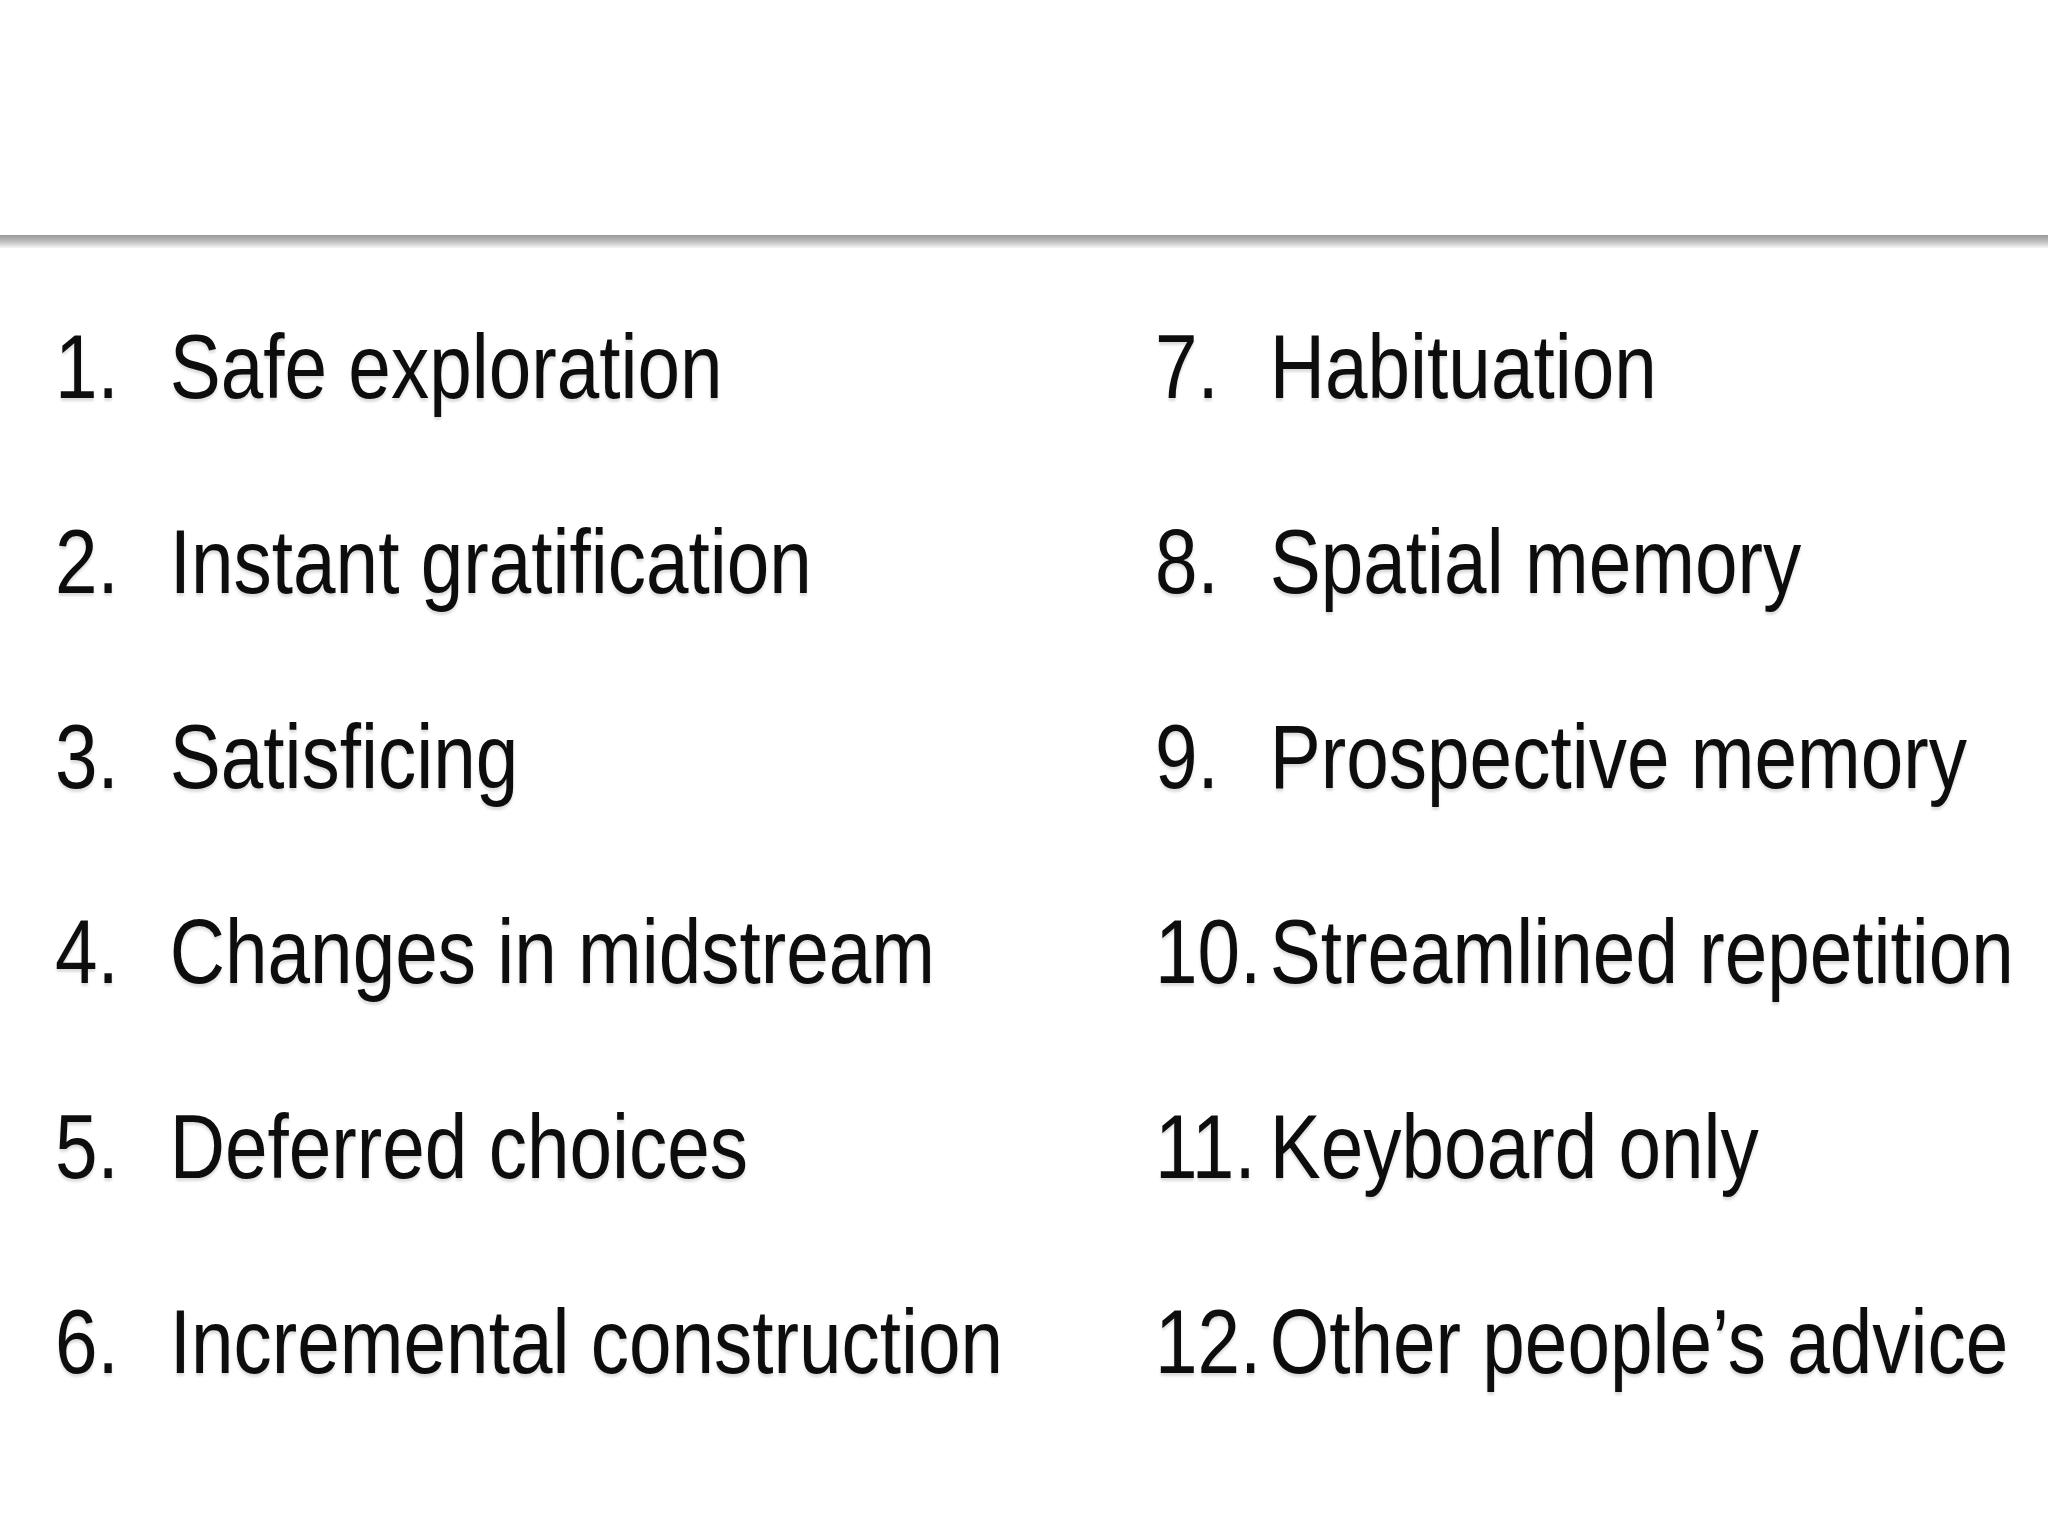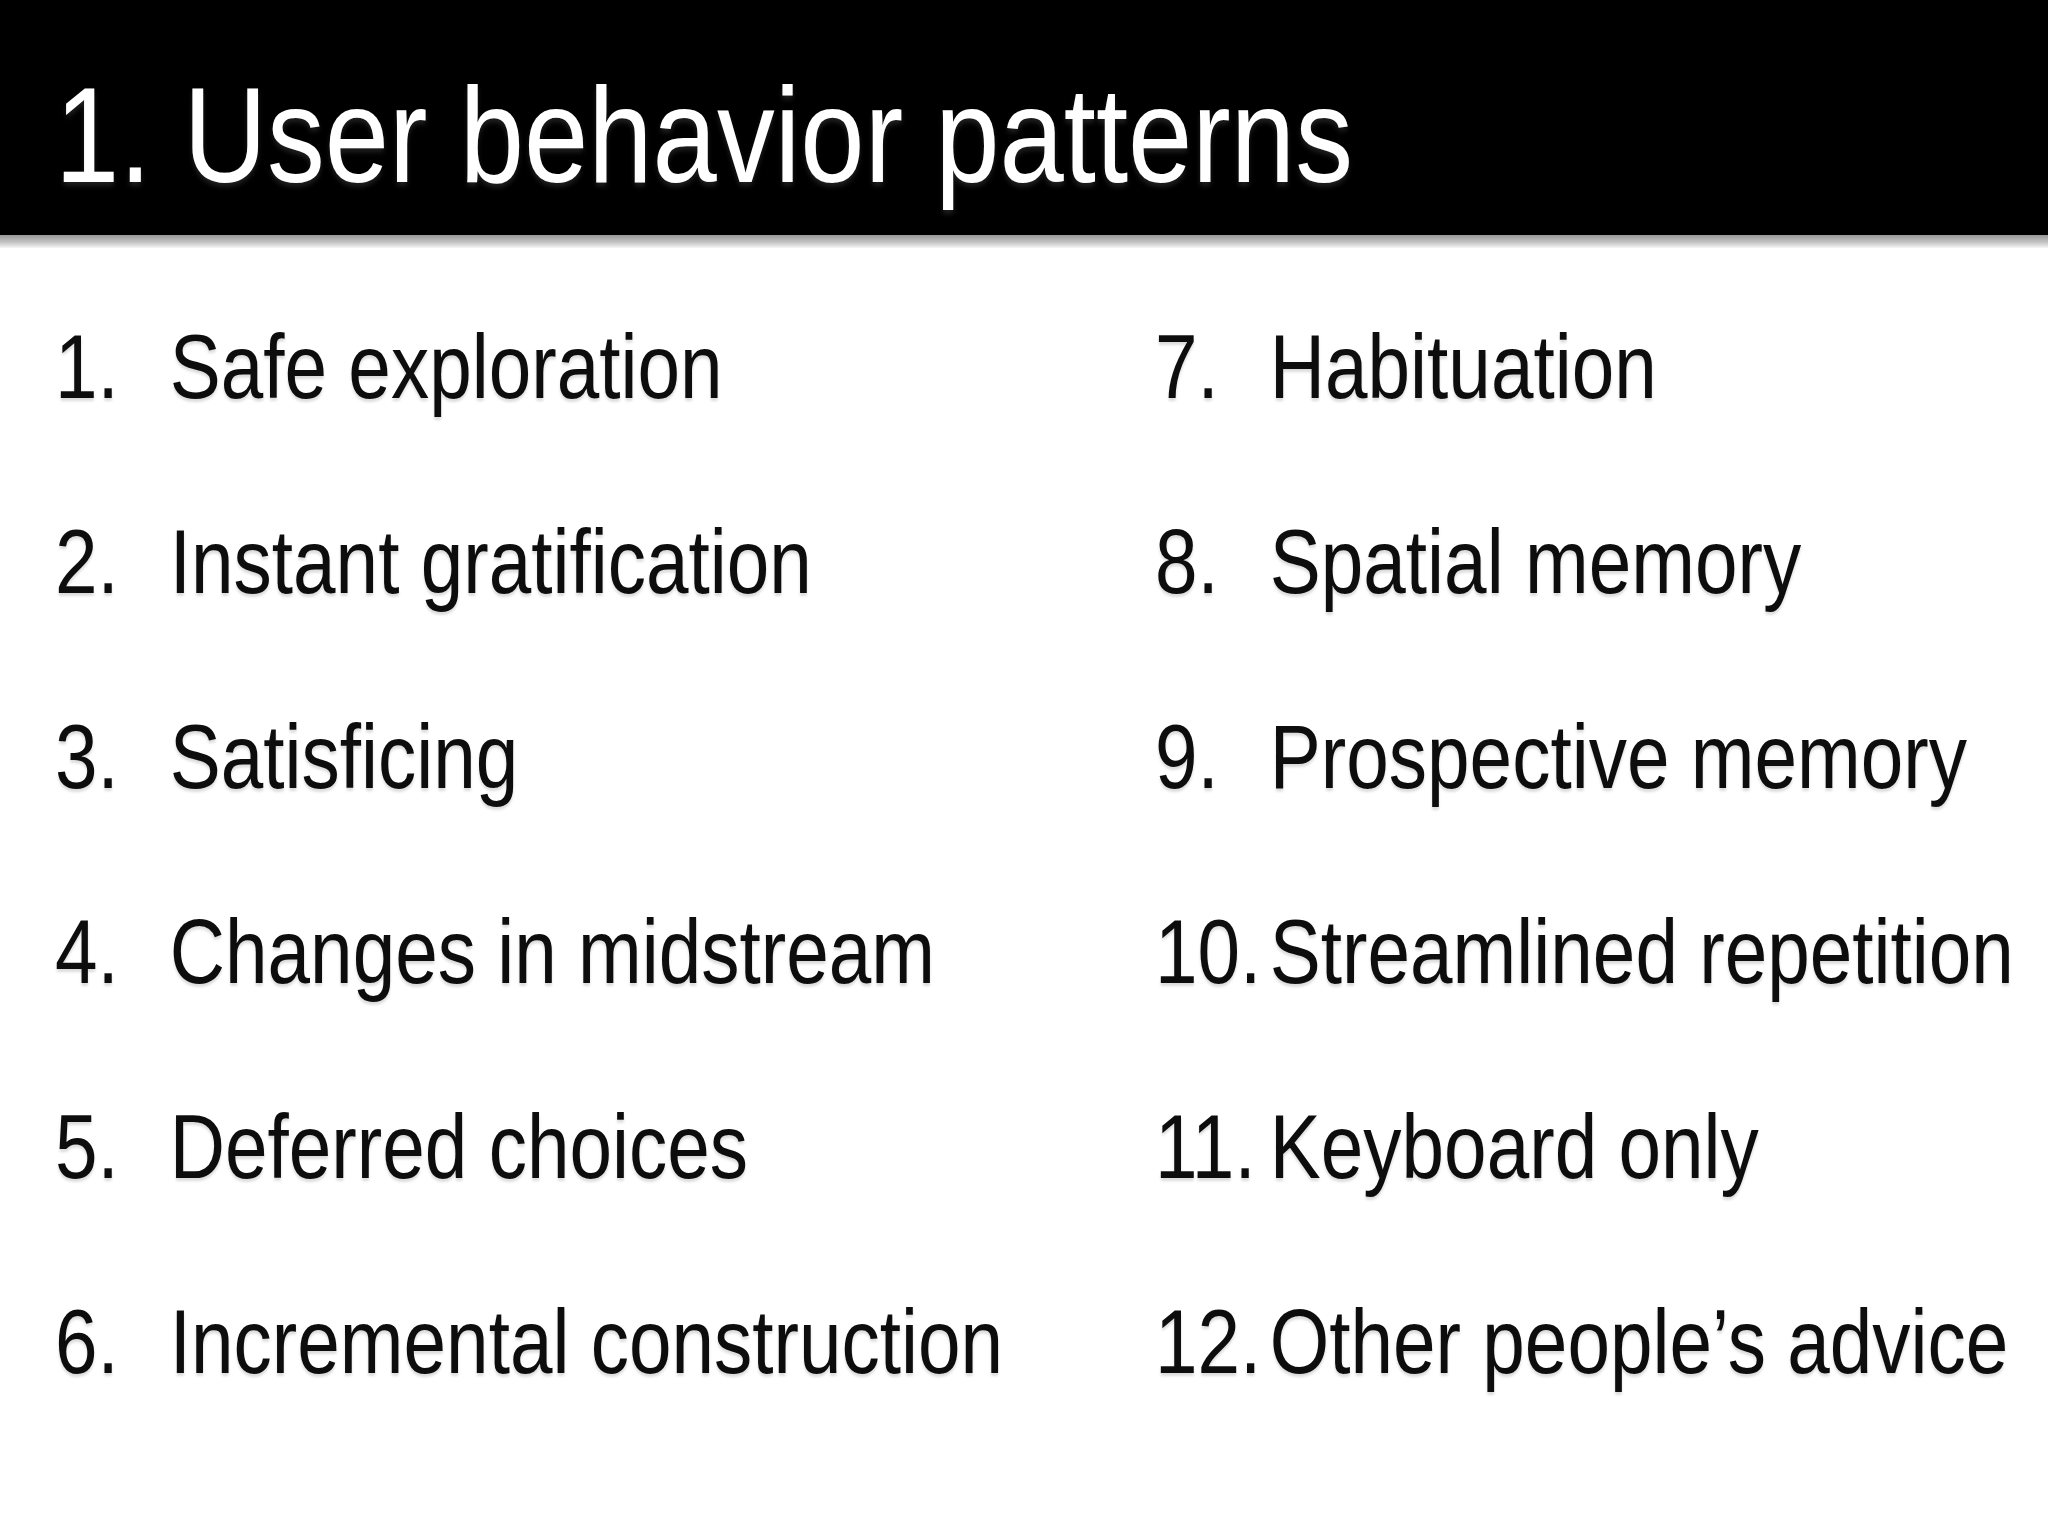--- a/index.html
+++ b/index.html
@@ -71,23 +71,20 @@
     flex: 0 0 135px;
   }
   .label {
     flex: 0 0 auto;
   }
 </style>
 </head>
 <body>
 
 <div class="slide">
-  <div class="titlebar">
-    <div class="title">1. User behavior patterns</div>
-  </div>
   <div class="titlebar-shadow"></div>
 
   <div class="list-col col-left" id="col-left">
       <div class="row">
         <span class="num">1.</span>
         <span class="label">Safe exploration</span>
       </div>
       <div class="row">
         <span class="num">2.</span>
         <span class="label">Instant gratification</span>

